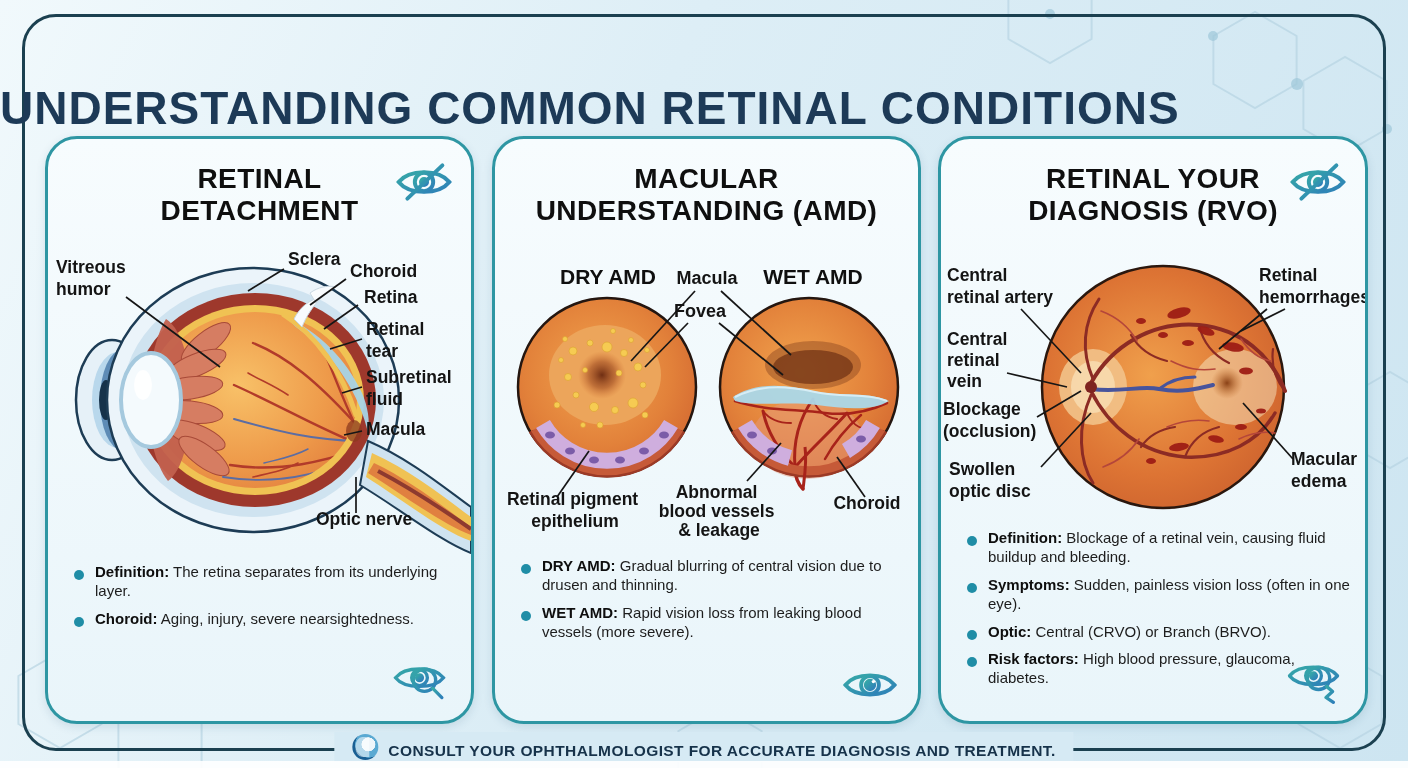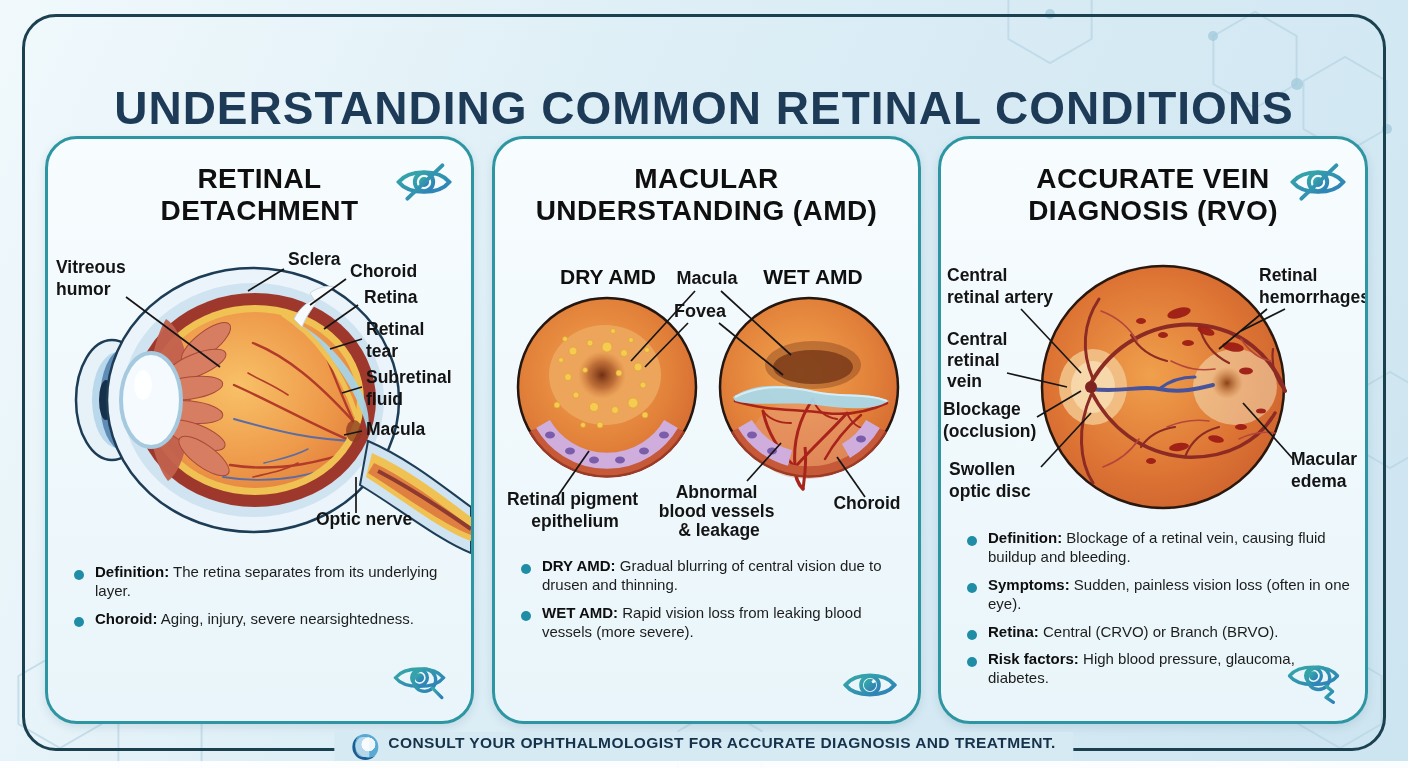--- a/index.html
+++ b/index.html
@@ -6,21 +6,21 @@
   body{
     width:1408px;height:768px;position:relative;overflow:hidden;
     font-family:"Liberation Sans","DejaVu Sans",sans-serif;
     background:linear-gradient(115deg,#f1f9fc 0%,#ddeef6 40%,#cde5f1 100%);
   }
   body::after{content:"";position:absolute;left:0;right:0;bottom:0;height:7px;
     background:rgba(255,255,255,.9);z-index:5;}
   .bg-pattern{position:absolute;inset:0;z-index:0;}
   .frame{position:absolute;left:22px;right:22px;top:14px;height:731px;
     border:3px solid #1b4050;border-radius:34px;z-index:1;pointer-events:none;}
-  .main-title{position:absolute;top:50px;left:0;right:0;text-align:center;z-index:2;
+  .main-title{position:absolute;top:50px;left:0;right:0;text-align:left;z-index:2;
     font-size:46px;font-weight:800;color:#1d3a57;letter-spacing:1px;}
   .panel{position:absolute;top:136px;width:423px;height:582px;z-index:2;
     background:linear-gradient(180deg,#f7fcfe 0%,#e9f5fa 100%);
     border:3px solid #2e96a3;border-radius:32px;
     box-shadow:0 3px 10px rgba(30,80,110,.13);}
   .p1{left:45px}.p2{left:492px}.p3{left:938px;width:424px}
   .panel-title{position:absolute;top:24px;left:0;right:0;text-align:center;
     font-size:28px;font-weight:800;color:#0f0f0f;line-height:1.14;letter-spacing:.4px;}
   .corner-icon{position:absolute;top:22px;right:18px;z-index:3;}
   .bottom-icon{position:absolute;bottom:16px;right:20px;z-index:3;}
@@ -31,21 +31,21 @@
   .lbl{font-size:17.5px;font-weight:700;fill:#141414;}
   .lbl2{font-size:18px;font-weight:700;fill:#141414;}
   .hdr{font-size:21px;font-weight:800;fill:#0f0f0f;}
   .ldr{stroke:#161616;stroke-width:1.7;fill:none;}
   ul.bullets{list-style:none;margin:0;padding:0;position:absolute;left:26px;right:14px;z-index:2;}
   .p1 ul.bullets{top:424px}.p2 ul.bullets{top:418px}.p3 ul.bullets{top:390px}
   ul.bullets li{display:flex;gap:11px;margin-bottom:9px;font-size:15px;color:#1d1d1d;line-height:1.26;}
   ul.bullets .dot{flex:0 0 auto;width:10px;height:10px;border-radius:50%;background:#1f8da6;margin-top:7px;}
   ul.bullets b{font-weight:800;color:#0e0e0e;}
   .footer{position:absolute;top:732px;left:50%;transform:translateX(-50%);z-index:4;
-    display:flex;align-items:flex-start;gap:10px;background:#d6eaf4;padding:2px 18px;white-space:nowrap;}
+    display:flex;align-items:flex-end;gap:10px;background:#d6eaf4;padding:2px 18px;white-space:nowrap;}
   .footer-text{font-size:15.5px;font-weight:800;color:#16324a;letter-spacing:.4px;}
   .logo{width:26px;height:26px;border-radius:50%;position:relative;flex:0 0 auto;
     background:radial-gradient(circle at 62% 40%,#eef6fb 0 30%,#5aa9d2 32% 58%,#1a5f93 60% 100%);}
   .logo::after{content:"";position:absolute;left:3px;top:3px;width:14px;height:20px;
     border-radius:50% 0 0 50%;background:rgba(255,255,255,.55);}
 </style>
 </head>
 <body>
 
 <svg class="bg-pattern" width="1408" height="768" viewBox="0 0 1408 768">
@@ -339,21 +339,21 @@
       <path d="M4 22 C16 7 50 7 62 22 C50 37 16 37 4 22 Z"></path>
       <circle cx="33" cy="22" r="10.5"></circle>
       <circle cx="33" cy="22" r="5" fill="url(#tg1)"></circle>
       <circle cx="37" cy="18" r="2" fill="#ffffff" stroke="none"></circle>
     </g>
   </svg>
 </section>
 
 <section class="panel p3">
   <div class="panel-title">
-    <div>ACCURATE VEIN</div>
+    <div>RETINAL YOUR</div>
     <div>DIAGNOSIS (RVO)</div>
   </div>
   <svg class="corner-icon" width="58" height="42" viewBox="0 0 66 48">
     <g stroke="url(#tg1)" stroke-width="4.5" fill="none" stroke-linecap="round">
       <path d="M4 24 C16 9 50 9 62 24 C50 39 16 39 4 24 Z"></path>
       <circle cx="33" cy="24" r="10.5"></circle>
       <circle cx="33" cy="24" r="3.5" fill="url(#tg1)"></circle>
       <line x1="14" y1="43" x2="54" y2="5"></line>
     </g>
   </svg>
@@ -448,21 +448,21 @@
     <li>
         <span class="dot"></span>
         <span><b>Definition:</b> <span>Blockage of a retinal vein, causing fluid buildup and bleeding.</span></span>
       </li>
     <li>
         <span class="dot"></span>
         <span><b>Symptoms:</b> <span>Sudden, painless vision loss (often in one eye).</span></span>
       </li>
     <li>
         <span class="dot"></span>
-        <span><b>Retina:</b> <span>Central (CRVO) or Branch (BRVO).</span></span>
+        <span><b>Optic:</b> <span>Central (CRVO) or Branch (BRVO).</span></span>
       </li>
     <li>
         <span class="dot"></span>
         <span><b>Risk factors:</b> <span>High blood pressure, glaucoma, diabetes.</span></span>
       </li>
   </ul>
 
   <svg class="bottom-icon" width="58" height="50" viewBox="0 0 70 60">
     <g stroke="url(#tg1)" stroke-width="4" fill="none" stroke-linecap="round" stroke-linejoin="round">
       <path d="M3 25 C14 11 50 11 61 25 C50 39 14 39 3 25 Z"></path>

